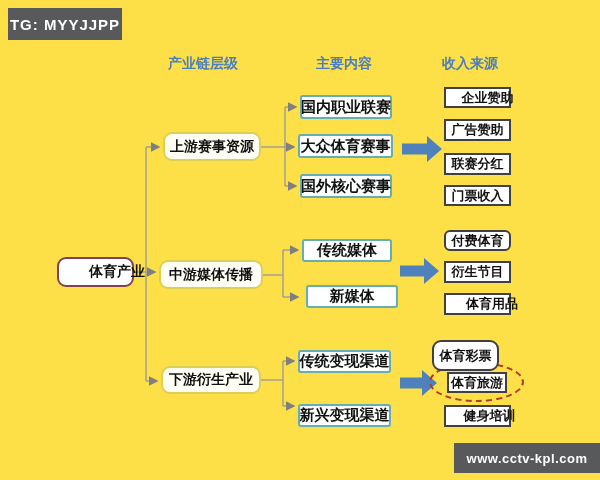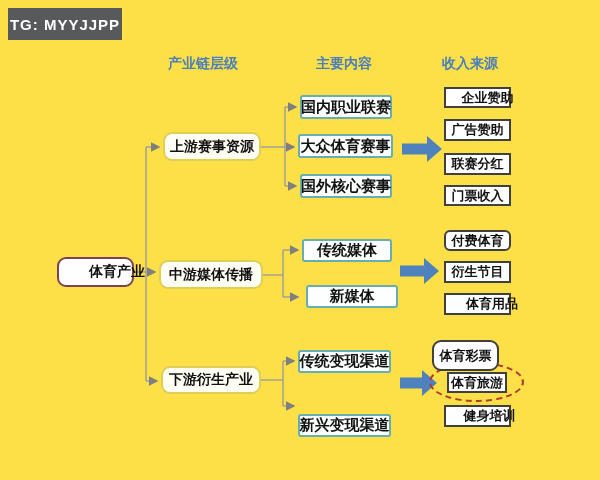--- a/index.html
+++ b/index.html
@@ -66,21 +66,21 @@
     background: #fcfffd;
     border-radius: 3px;
     font-size: 15px;
   }
   #c11 { left: 300px; top: 95px;  width: 92px; height: 24px; }
   #c12 { left: 298px; top: 134px; width: 95px; height: 24px; }
   #c13 { left: 300px; top: 174px; width: 92px; height: 24px; }
   #c21 { left: 302px; top: 239px; width: 90px; height: 23px; }
   #c22 { left: 306px; top: 285px; width: 92px; height: 23px; }
   #c31 { left: 298px; top: 350px; width: 93px; height: 23px; }
-  #c32 { left: 298px; top: 414px; width: 93px; height: 23px; }
+  #c32 { left: 298px; top: 404px; width: 93px; height: 23px; }
   .income {
     border: 2px solid #404040;
     background: #ffffff;
     font-size: 13px;
   }
   #i11 { left: 444px; top: 87px;  width: 67px; height: 21px; padding-left: 20px; }
   #i12 { left: 444px; top: 119px; width: 67px; height: 22px; }
   #i13 { left: 444px; top: 153px; width: 67px; height: 22px; }
   #i14 { left: 444px; top: 185px; width: 67px; height: 21px; }
   #i21 { left: 444px; top: 230px; width: 67px; height: 21px; border-radius: 6px; }
@@ -136,20 +136,21 @@
       <path d="M283,361 V406"></path>
       <path d="M283,361 H294" marker-end="url(#arr)"></path>
       <path d="M283,406 H294" marker-end="url(#arr)"></path>
     </g>
     <polygon fill="#4f81bd" points="402,143.5 427,143.5 427,136 442,149 427,162 427,154.5 402,154.5"></polygon>
     <polygon fill="#4f81bd" points="400,265.5 424,265.5 424,258 439,271 424,284 424,276.5 400,276.5"></polygon>
     <polygon fill="#4f81bd" points="400,377.5 422,377.5 422,370 437,383 422,396 422,388.5 400,388.5"></polygon>
   </svg>
 
   <div class="badge tl">TG: MYYJJPP</div>
+  <div class="badge br">www.cctv-kpl.com</div>
 
   <div class="colhead" id="h1">产业链层级</div>
   <div class="colhead" id="h2">主要内容</div>
   <div class="colhead" id="h3">收入来源</div>
 
   <div class="box root" id="root-box">体育产业</div>
 
   <div class="box level" id="lv1">上游赛事资源</div>
   <div class="box level" id="lv2">中游媒体传播</div>
   <div class="box level" id="lv3">下游衍生产业</div>

